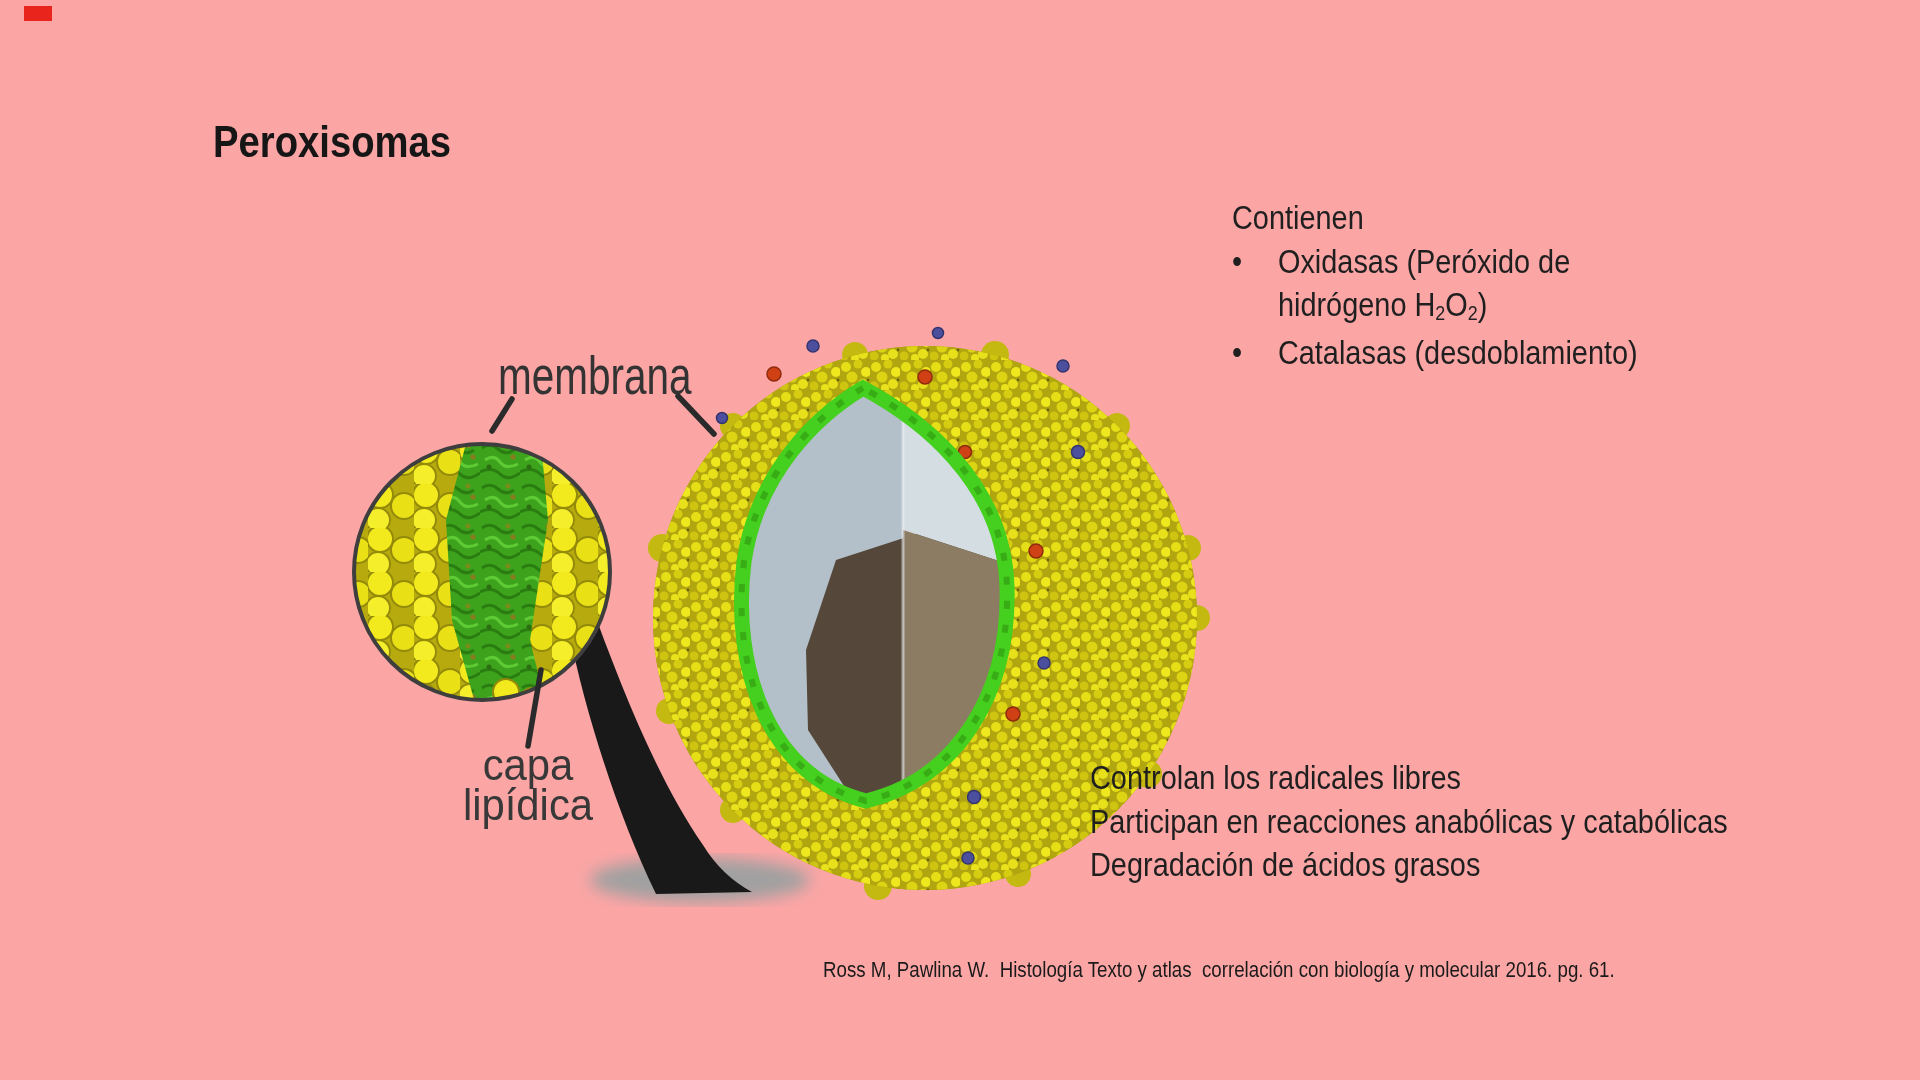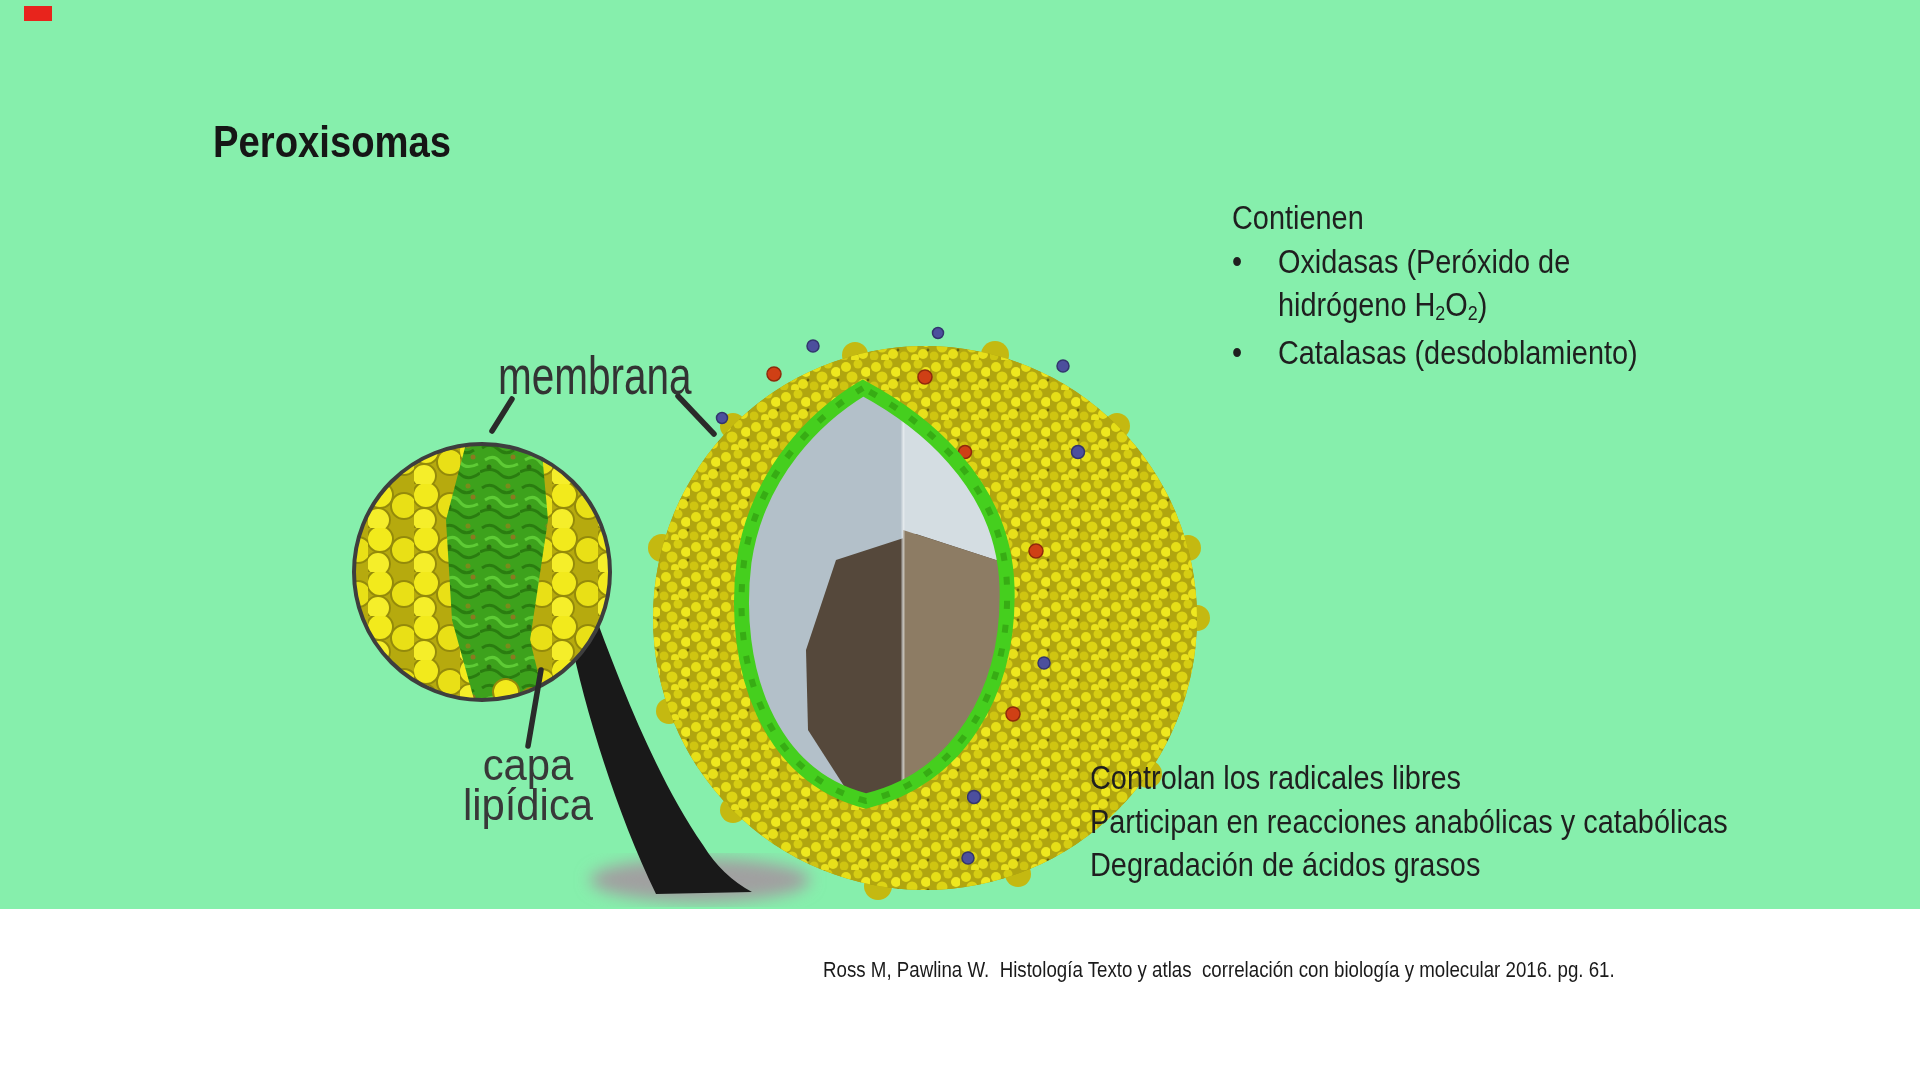--- a/index.html
+++ b/index.html
@@ -1,18 +1,18 @@
 <!DOCTYPE html>
 <html><head>
 <meta charset="utf-8">
 <style>
   html,body{margin:0;padding:0;background:#ffffff;width:1920px;height:1080px;overflow:hidden;
     font-family:"Liberation Sans","DejaVu Sans",sans-serif;}
   .abs{position:absolute;}
-  #stage{position:relative;width:1920px;height:909px;background:#86efac;}
+  #stage{position:relative;width:1920px;height:1080px;background:#fca5a5;}
   .sx85{transform:scaleX(0.85);transform-origin:left top;}
   .title{left:213px;top:116px;font-size:45px;font-weight:bold;color:#161616;line-height:52px;white-space:nowrap;}
   .contains{left:1232px;top:196px;font-size:34px;color:#1f1f1f;line-height:43.5px;white-space:nowrap;}
   .b-row{display:flex;}
   .b-dot{width:54px;flex:0 0 54px;}
   .sub{font-size:0.62em;position:relative;top:0.18em;}
   .functions{left:1090px;top:756px;font-size:34px;color:#1f1f1f;line-height:43.5px;white-space:nowrap;}
   .citation{left:823px;top:956px;font-size:22px;color:#1a1a1a;line-height:28px;white-space:pre;}
   .fig-label{color:#333333;font-weight:500;filter:blur(0.5px);white-space:nowrap;}
   .membrana{left:498px;top:348px;font-size:54px;line-height:54px;transform:scaleX(0.75);transform-origin:left top;}

